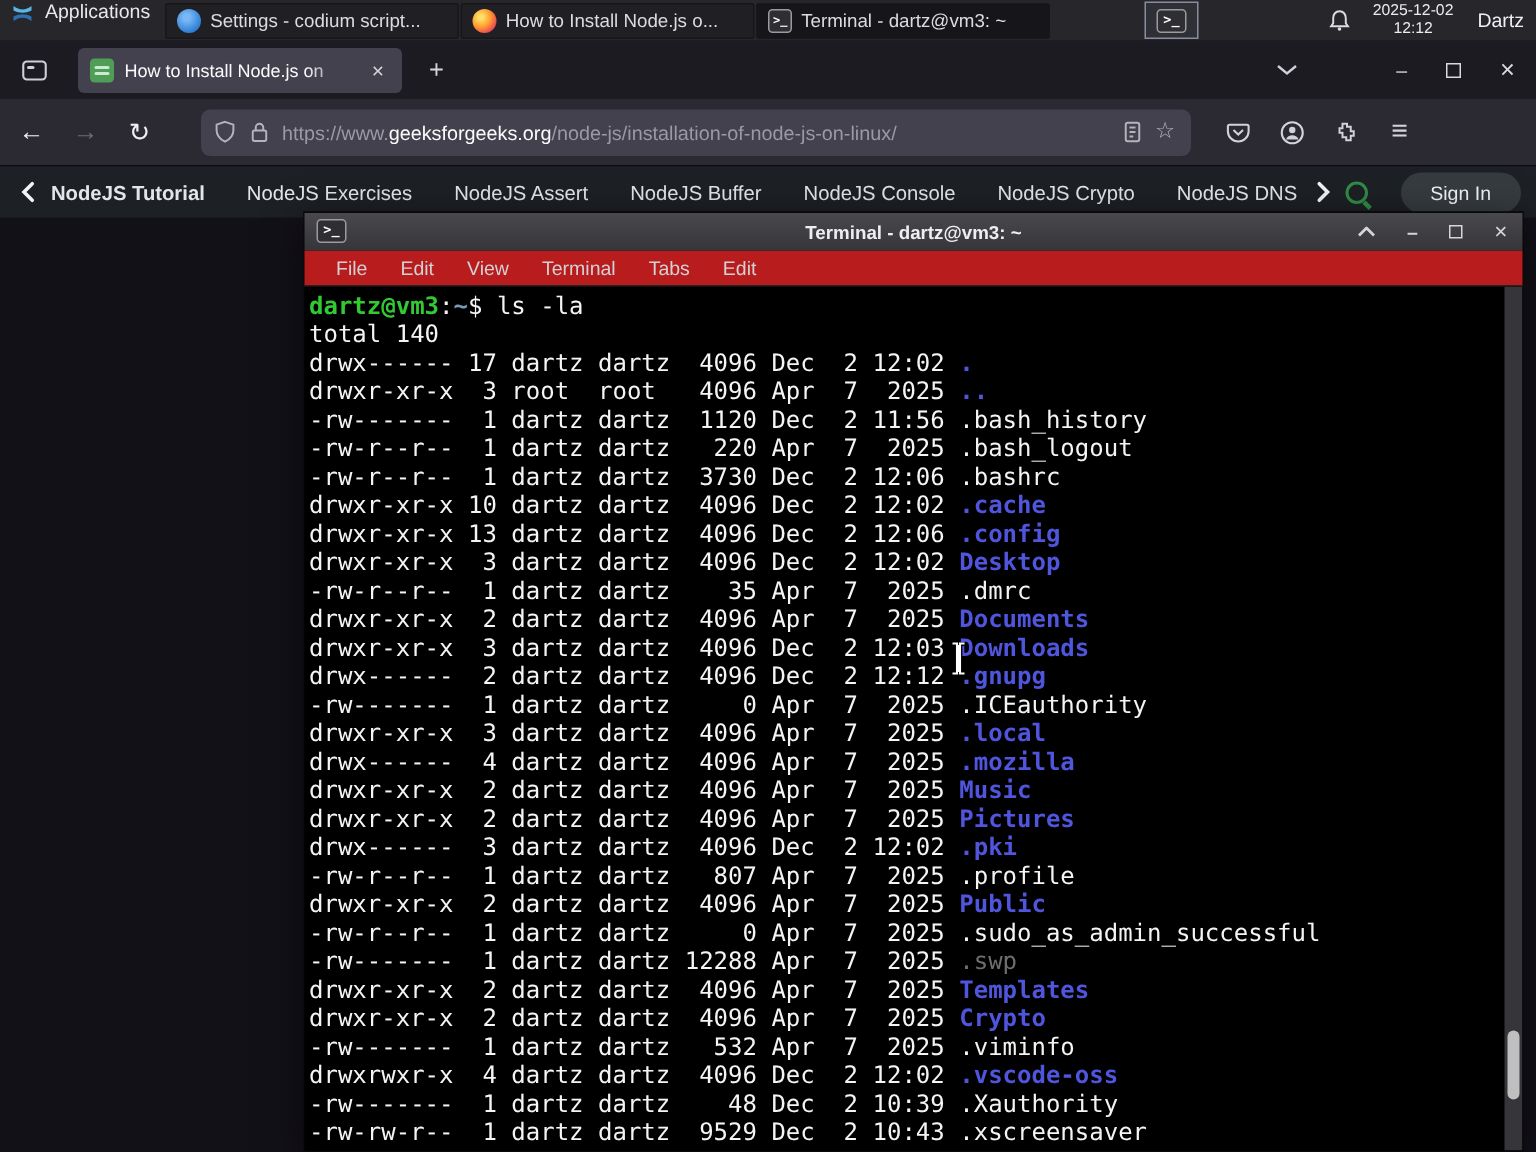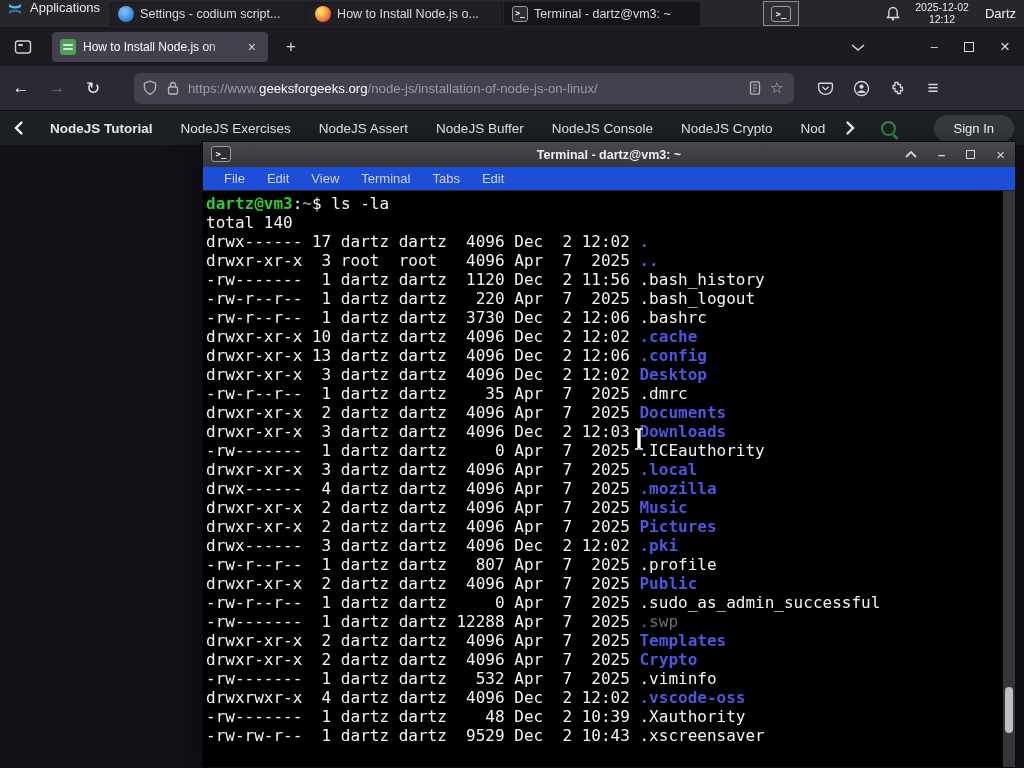--- a/index.html
+++ b/index.html
@@ -58,21 +58,21 @@
   .navbtn.disabled { color:#6c6b77; }
   #urlbar { margin-left:26px; width:660px; height:31px; background:#42414d; border-radius:6px;
             display:flex; align-items:center; padding:0 8px; gap:7px; }
   .urlicon { width:16px; height:16px; flex:0 0 auto; opacity:.85; }
   #urltext { flex:1; font-size:13.2px; color:#9a99a5; white-space:nowrap; overflow:hidden; }
   #urltext .domain { color:#fbfbfe; }
   .rightglyphs { display:flex; align-items:center; gap:18px; margin-left:22px; color:#d2d2da; }
   .rightglyphs .g { width:18px; height:18px; display:flex; align-items:center; justify-content:center; font-size:15px; }
 
   
-  #sitenav { height:35px; background:#1d2024; display:flex; align-items:center; gap:16px; padding:0 10px;
+  #sitenav { height:35px; background:#1d2024; display:flex; align-items:center; gap:0; padding:0 10px;
              border-bottom:1px solid #101214;justify-content:flex-end; }
   .chev { width:18px; height:18px; flex:0 0 auto; }
   #sitenav-links { display:flex; align-items:center; overflow:hidden; white-space:nowrap; }
   .navlink { color:#e3e5e8; font-size:13.5px; padding:0 14px; cursor:pointer; }
   .navlink:first-child { font-weight:bold; padding-left:6px; }
   .mag { width:15px; height:15px; border:2.5px solid #2f8d46; border-radius:50%; position:relative; margin:0 14px 0 6px; flex:0 0 auto; }
   .mag::after { content:""; position:absolute; width:2.5px; height:6px; background:#2f8d46; left:11px; top:11px; transform:rotate(-45deg); }
   .signin { margin-left:8px; background:#363b40; color:#f2f3f5; font-size:13px; padding:6px 20px; border-radius:17px; flex:0 0 auto; }
   #pagecontent { position:absolute; left:0; top:120px; width:1024px; height:621px; background:#131118; }
 
@@ -81,21 +81,21 @@
               border:1px solid #0a0a0c; box-shadow:0 6px 24px rgba(0,0,0,.55); background:#000; }
   #titlebar { height:25px; background:linear-gradient(#48484d,#36363a); display:flex; align-items:center;
               position:relative; padding:0 8px; }
   #titlebar .termglyph { position:absolute; left:8px; top:4px; }
   #term-title { flex:1; text-align:center; font-size:12.5px; font-weight:bold; color:#eeeef1; }
   .tctl { position:absolute; right:10px; top:0; height:25px; display:flex; align-items:center; gap:21px; color:#d6d6da; }
   .tctl svg { display:block; }
   .tminus { font-size:13px; font-weight:bold; }
   .tmax { width:9px; height:9px; border:1.5px solid #d6d6da; }
   .tclose { font-size:15px; }
-  #term-menubar { height:24px; background:#1d4ed8; border-bottom:1px solid #232326; display:flex; align-items:center;
+  #term-menubar { height:24px; background:#b91c1c; border-bottom:1px solid #232326; display:flex; align-items:center;
               padding-left:10px; }
   .menuitem { color:#d2d2d6; font-size:13px; padding:0 11px; }
   #term-body { position:relative; height:576px; background:#000; overflow:hidden;
                font-family:"DejaVu Sans Mono", monospace; font-size:16px; line-height:19px;
                color:#f4f4f4; padding:3px 14px 0 3px; }
   .termline { white-space:pre; }
   .c-fg { color:#f4f4f4; }
   .c-green { color:#32c932; font-weight:bold; }
   .c-path { color:#7a9cb8; font-weight:bold; }
   .c-blue { color:#5055dd; font-weight:bold; }
@@ -285,20 +285,21 @@
           <div class="termline"><span class="c-fg">drwxr-xr-x  3 root  root   4096 Apr  7  2025 </span><span class="c-blue">..</span></div>
           <div class="termline"><span class="c-fg">-rw-------  1 dartz dartz  1120 Dec  2 11:56 </span><span class="c-fg">.bash_history</span></div>
           <div class="termline"><span class="c-fg">-rw-r--r--  1 dartz dartz   220 Apr  7  2025 </span><span class="c-fg">.bash_logout</span></div>
           <div class="termline"><span class="c-fg">-rw-r--r--  1 dartz dartz  3730 Dec  2 12:06 </span><span class="c-fg">.bashrc</span></div>
           <div class="termline"><span class="c-fg">drwxr-xr-x 10 dartz dartz  4096 Dec  2 12:02 </span><span class="c-blue">.cache</span></div>
           <div class="termline"><span class="c-fg">drwxr-xr-x 13 dartz dartz  4096 Dec  2 12:06 </span><span class="c-blue">.config</span></div>
           <div class="termline"><span class="c-fg">drwxr-xr-x  3 dartz dartz  4096 Dec  2 12:02 </span><span class="c-blue">Desktop</span></div>
           <div class="termline"><span class="c-fg">-rw-r--r--  1 dartz dartz    35 Apr  7  2025 </span><span class="c-fg">.dmrc</span></div>
           <div class="termline"><span class="c-fg">drwxr-xr-x  2 dartz dartz  4096 Apr  7  2025 </span><span class="c-blue">Documents</span></div>
           <div class="termline"><span class="c-fg">drwxr-xr-x  3 dartz dartz  4096 Dec  2 12:03 </span><span class="c-blue">Downloads</span></div>
+          <div class="termline"><span class="c-fg">drwx------  2 dartz dartz  4096 Dec  2 12:12 </span><span class="c-blue">.gnupg</span></div>
           <div class="termline"><span class="c-fg">-rw-------  1 dartz dartz     0 Apr  7  2025 </span><span class="c-fg">.ICEauthority</span></div>
           <div class="termline"><span class="c-fg">drwxr-xr-x  3 dartz dartz  4096 Apr  7  2025 </span><span class="c-blue">.local</span></div>
           <div class="termline"><span class="c-fg">drwx------  4 dartz dartz  4096 Apr  7  2025 </span><span class="c-blue">.mozilla</span></div>
           <div class="termline"><span class="c-fg">drwxr-xr-x  2 dartz dartz  4096 Apr  7  2025 </span><span class="c-blue">Music</span></div>
           <div class="termline"><span class="c-fg">drwxr-xr-x  2 dartz dartz  4096 Apr  7  2025 </span><span class="c-blue">Pictures</span></div>
           <div class="termline"><span class="c-fg">drwx------  3 dartz dartz  4096 Dec  2 12:02 </span><span class="c-blue">.pki</span></div>
           <div class="termline"><span class="c-fg">-rw-r--r--  1 dartz dartz   807 Apr  7  2025 </span><span class="c-fg">.profile</span></div>
           <div class="termline"><span class="c-fg">drwxr-xr-x  2 dartz dartz  4096 Apr  7  2025 </span><span class="c-blue">Public</span></div>
           <div class="termline"><span class="c-fg">-rw-r--r--  1 dartz dartz     0 Apr  7  2025 </span><span class="c-fg">.sudo_as_admin_successful</span></div>
           <div class="termline"><span class="c-fg">-rw-------  1 dartz dartz 12288 Apr  7  2025 </span><span class="c-dim">.swp</span></div>

